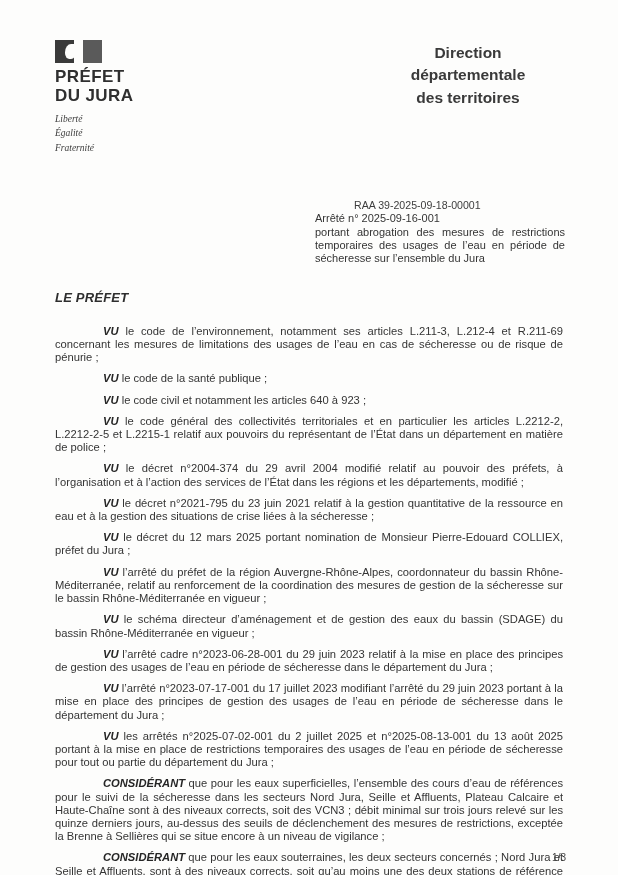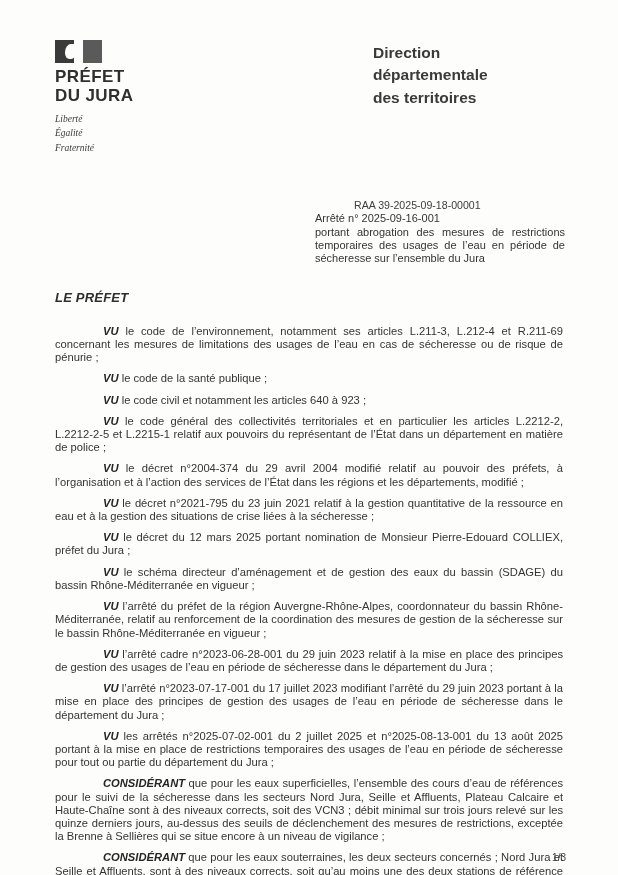--- a/index.html
+++ b/index.html
@@ -30,21 +30,21 @@
     font-size:17px;line-height:1.12;letter-spacing:.4px;
     white-space:pre-line;
   }
   .motto{
     margin-top:7px;
     font-family:"Liberation Serif","DejaVu Serif",serif;
     font-style:italic;font-size:9.5px;line-height:1.5;color:#3c3c3c;
     white-space:pre-line;
   }
   .direction{
-    width:190px;text-align:left;
+    width:190px;text-align:center;
     font-weight:bold;font-size:15.5px;line-height:1.45;color:#3a3a3a;
     white-space:pre-line;margin-top:2px;
   }
   
   .ref-block{
     margin:44px 0 0 260px;
     width:250px;
     font-size:11px;line-height:13.4px;color:#343434;
   }
   .ref-block .raa{font-size:10.6px;color:#3d3d3d;margin-left:39px;}
@@ -109,23 +109,23 @@
     <p class="para"><strong class="lead">VU</strong><span> le code civil et notamment les articles 640 à 923 ;</span></p>
 
     <p class="para"><strong class="lead">VU</strong><span> le code général des collectivités territoriales et en particulier les articles L.2212-2, L.2212-2-5 et L.2215-1 relatif aux pouvoirs du représentant de l’État dans un département en matière de police ;</span></p>
 
     <p class="para"><strong class="lead">VU</strong><span> le décret n°2004-374 du 29 avril 2004 modifié relatif au pouvoir des préfets, à l’organisation et à l’action des services de l’État dans les régions et les départements, modifié ;</span></p>
 
     <p class="para"><strong class="lead">VU</strong><span> le décret n°2021-795 du 23 juin 2021 relatif à la gestion quantitative de la ressource en eau et à la gestion des situations de crise liées à la sécheresse ;</span></p>
 
     <p class="para"><strong class="lead">VU</strong><span> le décret du 12 mars 2025 portant nomination de Monsieur Pierre-Edouard COLLIEX, préfet du Jura ;</span></p>
 
+    <p class="para"><strong class="lead">VU</strong><span> l’arrêté du préfet de la région Auvergne-Rhône-Alpes, coordonnateur du bassin Rhône-Méditerranée, relatif au renforcement de la coordination des mesures de gestion de la sécheresse sur le bassin Rhône-Méditerranée en vigueur ;</span></p>
+
     <p class="para"><strong class="lead">VU</strong><span> le schéma directeur d’aménagement et de gestion des eaux du bassin (SDAGE) du bassin Rhône-Méditerranée en vigueur ;</span></p>
-
-    <p class="para"><strong class="lead">VU</strong><span> l’arrêté du préfet de la région Auvergne-Rhône-Alpes, coordonnateur du bassin Rhône-Méditerranée, relatif au renforcement de la coordination des mesures de gestion de la sécheresse sur le bassin Rhône-Méditerranée en vigueur ;</span></p>
 
     <p class="para"><strong class="lead">VU</strong><span> l’arrêté cadre n°2023-06-28-001 du 29 juin 2023 relatif à la mise en place des principes de gestion des usages de l’eau en période de sécheresse dans le département du Jura ;</span></p>
 
     <p class="para"><strong class="lead">VU</strong><span> l’arrêté n°2023-07-17-001 du 17 juillet 2023 modifiant l’arrêté du 29 juin 2023 portant à la mise en place des principes de gestion des usages de l’eau en période de sécheresse dans le département du Jura ;</span></p>
 
     <p class="para"><strong class="lead">VU</strong><span> les arrêtés n°2025-07-02-001 du 2 juillet 2025 et n°2025-08-13-001 du 13 août 2025 portant à la mise en place de restrictions temporaires des usages de l’eau en période de sécheresse pour tout ou partie du département du Jura ;</span></p>
 
     <p class="para"><strong class="lead">CONSIDÉRANT</strong><span> que pour les eaux superficielles, l’ensemble des cours d’eau de références pour le suivi de la sécheresse dans les secteurs Nord Jura, Seille et Affluents, Plateau Calcaire et Haute-Chaîne sont à des niveaux corrects, soit des VCN3 ; débit minimal sur trois jours relevé sur les quinze derniers jours, au-dessus des seuils de déclenchement des mesures de restrictions, exceptée la Brenne à Sellières qui se situe encore à un niveau de vigilance ;</span></p>
 
     <p class="para"><strong class="lead">CONSIDÉRANT</strong><span> que pour les eaux souterraines, les deux secteurs concernés ; Nord Jura et Seille et Affluents, sont à des niveaux corrects, soit qu’au moins une des deux stations de référence de chaque secteur présente une hauteur d’eau au-dessus des seuils de déclenchement des mesures de restrictions ;</span></p>

